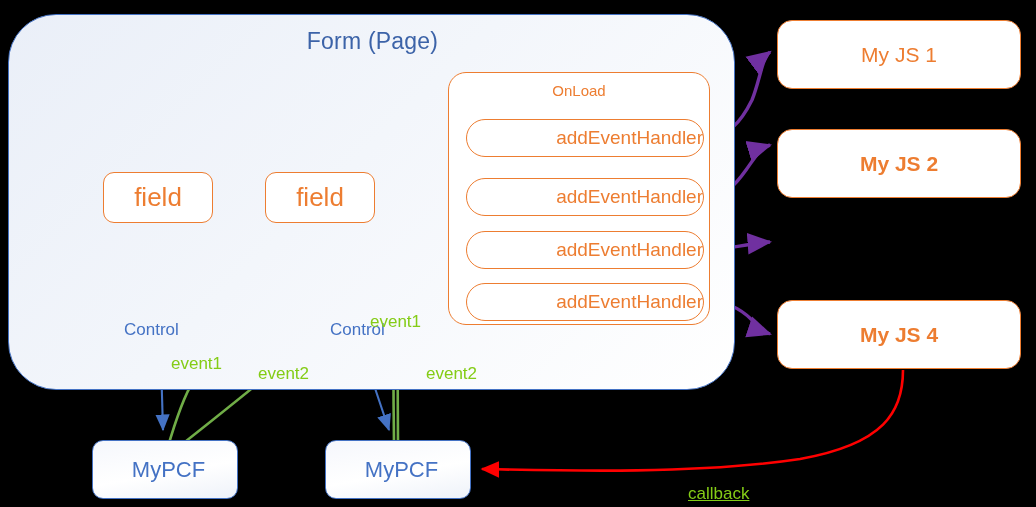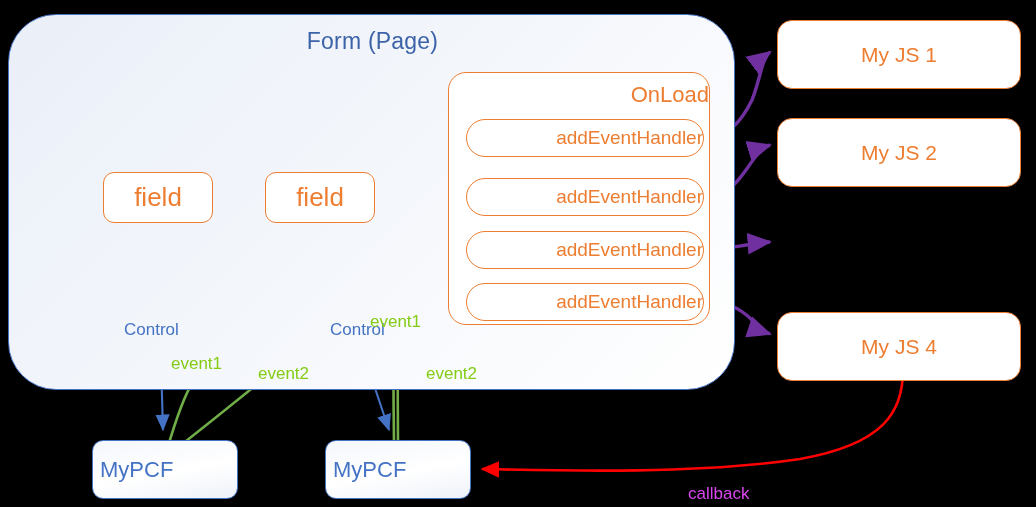--- a/index.html
+++ b/index.html
@@ -75,23 +75,23 @@
     top: 60px;
     width: 262px;
     height: 253px;
     border-radius: 18px;
     background: #FFFFFF;
     align-items: flex-start;
   }
   .onload-title {
     width: 100%;
     margin-top: 9px;
-    font-size: 22px;
+    font-size: 15px;
     color: #ED7D31;
-    text-align: right;
+    text-align: center;
   }
 
   .aeh-box {
     left: 466px;
     width: 238px;
     height: 38px;
     border-radius: 19px;
     font-size: 19px;
     justify-content: flex-end;
   }
@@ -101,53 +101,53 @@
   #aeh-4 { top: 271px; }
 
   .js-box {
     left: 777px;
     width: 244px;
     height: 69px;
     border-radius: 15px;
     font-size: 21px;
   }
   #js-1 { top: 8px; }
-  #js-2 { top: 106px; }
+  #js-2 { top: 117px; font-weight: bold; }
   #js-3 { top: 195px; }
-  #js-4 { top: 300px; }
+  #js-4 { top: 288px; font-weight: bold; }
 
   
   .pcf-box {
     position: absolute;
     box-sizing: border-box;
     width: 146px;
     height: 59px;
     border: 1.6px solid #4472C4;
     border-radius: 11px;
     background: linear-gradient(170deg, #f5f7fc 0%, #ffffff 55%, #eef2f9 100%);
     color: #4472C4;
     font-size: 22px;
     display: flex;
     align-items: center;
-    justify-content: flex-start;
+    justify-content: center;
     padding-left: 7px;
   }
   #pcf-1 { left: 92px; top: 428px; }
   #pcf-2 { left: 325px; top: 428px; }
 
   
   .edge-label {
     position: absolute;
     font-size: 17px;
     white-space: nowrap;
     text-align: center;
   }
   .lbl-blue  { color: #4472C4; }
   .lbl-green { color: #84cc16; }
-  .lbl-olive { color: #d946ef; }
+  .lbl-olive { color: #84cc16; text-decoration: underline; }
 
   #lbl-control-1 { left: 124px; top: 308px; }
   #lbl-event1-a  { left: 171px; top: 342px; }
   #lbl-event2-a  { left: 258px; top: 352px; }
   #lbl-control-2 { left: 330px; top: 308px; }
   #lbl-event1-b  { left: 370px; top: 300px; }
   #lbl-event2-b  { left: 426px; top: 352px; }
   #lbl-callback  { left: 688px; top: 472px; }
 </style>
 </head>

